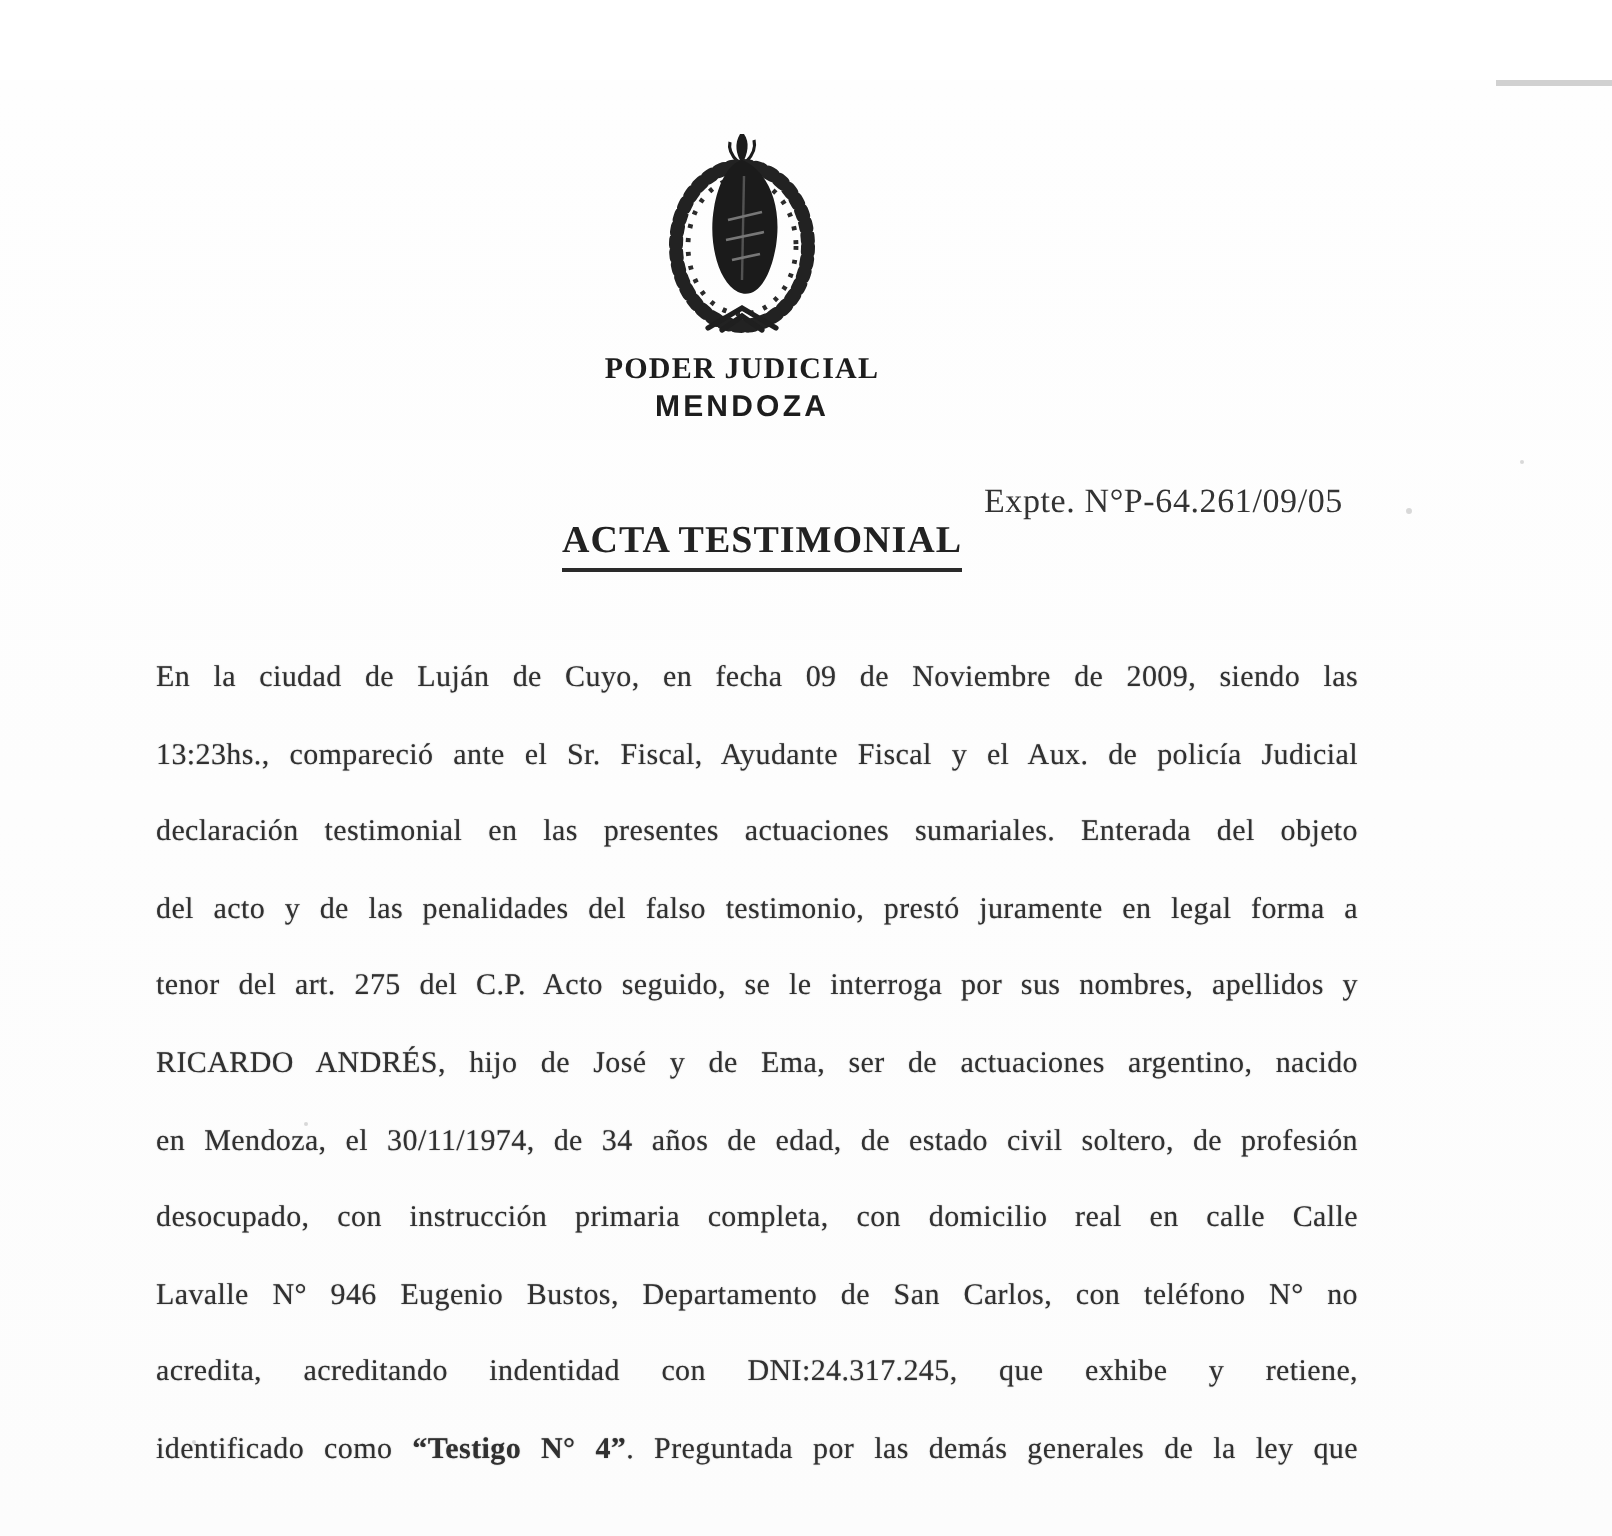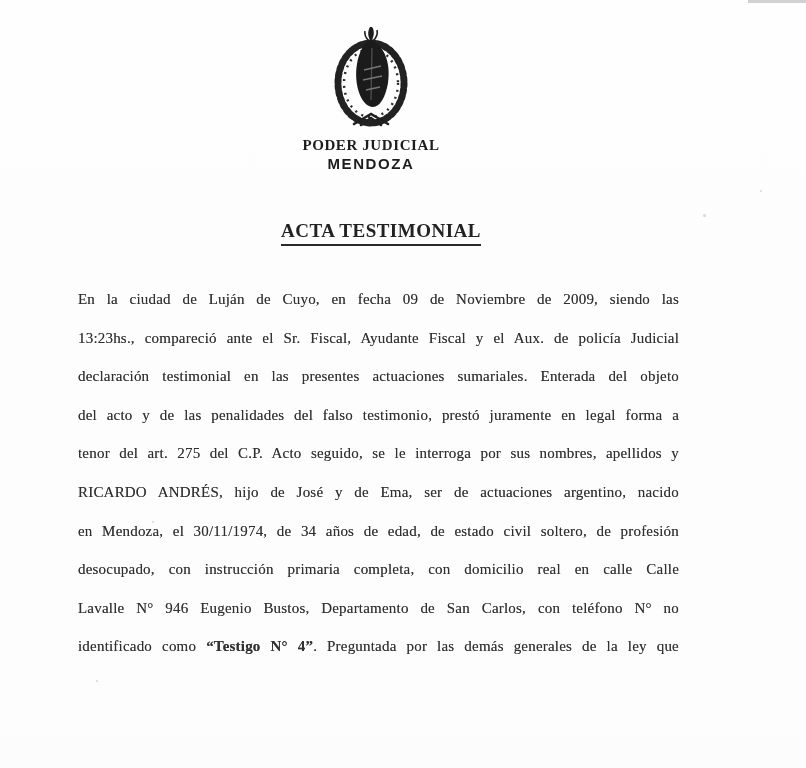--- a/index.html
+++ b/index.html
@@ -6,20 +6,21 @@
     margin: 0; padding: 0;
     width: 806px; height: 768px;
     overflow: hidden;
     background: #ffffff;
   }
   .page {
     position: absolute; inset: 0;
     background: linear-gradient(180deg, #fefefe 0%, #fcfcfc 100%);
     font-family: "Liberation Serif", serif;
     color: #2e2e2e;
+    margin-top: 40px;
   }
   .letterhead {
     position: absolute; left: 288px; top: 26px; width: 166px;
     text-align: center;
   }
   .seal { display: block; margin: 0 auto 9px auto; }
   .institution {
     font-weight: bold; font-size: 15px; letter-spacing: 0.6px;
     color: #1d1d1d;
   }
@@ -84,29 +85,31 @@
 
       <path d="M36 44 L53 40 M35 54 L54 50 M38 64 L52 61" stroke="#8f8f8f" stroke-width="1.4" fill="none" opacity="0.8"></path>
       <path d="M44 22 L43 74" stroke="#777" stroke-width="1.2" opacity="0.6"></path>
 
       <path d="M26 98 L43 88 L60 98 M33 99 L43 92 L53 99" stroke="#1f1f1f" stroke-width="2.6" fill="none" stroke-linecap="round"></path>
     </svg>
     <div class="institution">PODER JUDICIAL</div>
     <div class="jurisdiction">MENDOZA</div>
   </div>
 
+  <div class="case-number">Expte. N°P-64.261/09/05</div>
 
   <div class="doc-title">ACTA TESTIMONIAL</div>
 
   <div class="body-text">
       <div class="line"><span>En la ciudad de Luján de Cuyo, en fecha 09 de Noviembre de 2009, siendo las</span></div>
       <div class="line"><span>13:23hs., compareció ante el Sr. Fiscal, Ayudante Fiscal y el Aux. de policía Judicial</span></div>
       <div class="line"><span>declaración testimonial en las presentes actuaciones sumariales. Enterada del objeto</span></div>
       <div class="line"><span>del acto y de las penalidades del falso testimonio, prestó juramente en legal forma a</span></div>
       <div class="line"><span>tenor del art. 275 del C.P. Acto seguido, se le interroga por sus nombres, apellidos y</span></div>
       <div class="line"><span>RICARDO ANDRÉS, hijo de José y de Ema, ser de actuaciones argentino, nacido</span></div>
       <div class="line"><span>en Mendoza, el 30/11/1974, de 34 años de edad, de estado civil soltero, de profesión</span></div>
       <div class="line"><span>desocupado, con instrucción primaria completa, con domicilio real en calle Calle</span></div>
       <div class="line"><span>Lavalle N° 946 Eugenio Bustos, Departamento de San Carlos, con teléfono N° no</span></div>
+      <div class="line"><span>acredita, acreditando indentidad con DNI:24.317.245, que exhibe y retiene,</span></div>
       <div class="line"><span>identificado como </span><span class="bold-seg">“Testigo N° 4”</span><span>. Preguntada por las demás generales de la ley que</span></div>
     </div>
 
 </div>
 
 </body></html>

